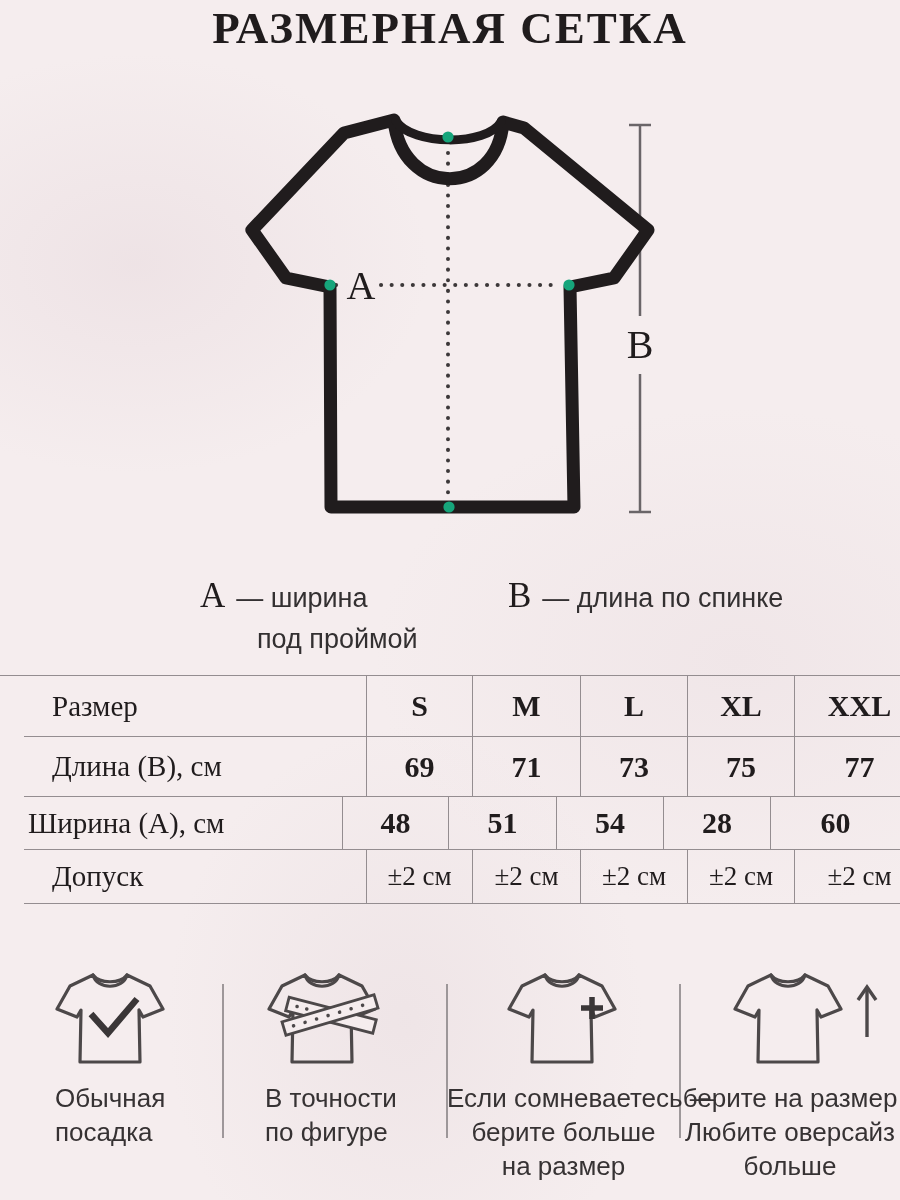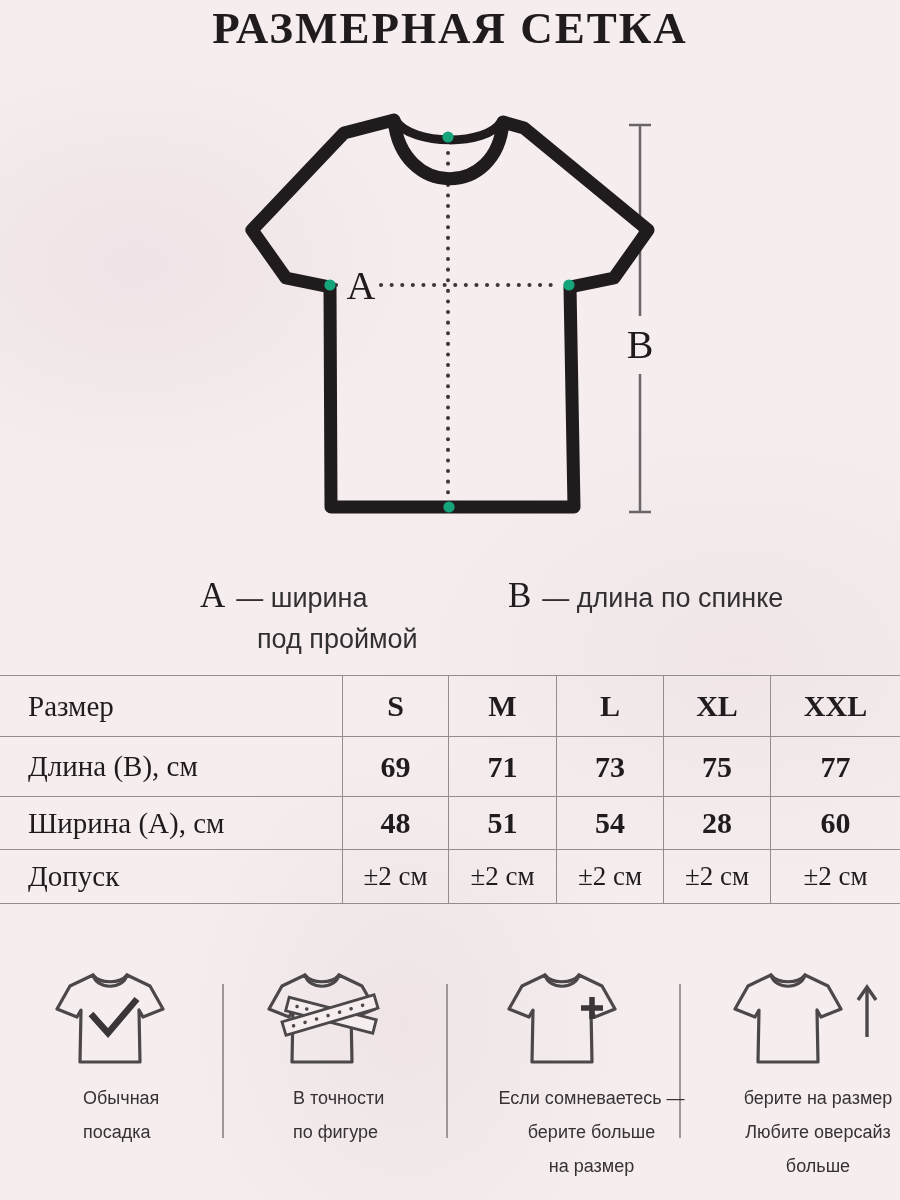--- a/index.html
+++ b/index.html
@@ -49,21 +49,21 @@
   .legend-line1{display:flex;align-items:baseline;}
   .legend-letter{font-family:"Liberation Serif",serif;font-size:35px;}
   .legend-text{font-family:"Liberation Sans",sans-serif;font-size:27px;color:#333031;margin-left:11px;}
   .legend-line2{font-family:"Liberation Sans",sans-serif;font-size:27px;color:#333031;margin-left:57px;margin-top:8px;}
   
   .size-table{
     position:absolute;top:675px;left:0;width:900px;
     border-top:1.5px solid var(--table-border);
     font-family:"Liberation Serif",serif;color:var(--ink);
   }
-  .trow{display:flex;border-bottom:1.5px solid var(--table-border);}
+  .trow{display:flex;border-bottom:1.5px solid var(--table-border);margin-left:24px;}
   .trow.r-head{height:61px;}
   .trow.r1{height:60px;}
   .trow.r2{height:53px;justify-content:flex-end;}
   .trow.r3{height:54px;}
   .tcell{flex:none;display:flex;align-items:center;justify-content:center;border-right:1.5px solid var(--table-border);}
   .tcell:last-child{border-right:none;}
   .tcell.c0{width:343px;justify-content:flex-start;padding-left:28px;font-size:29px;}
   .tcell.c1{width:106px;}
   .tcell.c2{width:108px;}
   .tcell.c3{width:107px;}
@@ -74,21 +74,21 @@
   
   .tips svg{position:absolute;overflow:visible;}
   .tee{stroke:var(--icon-stroke);stroke-width:3.2;fill:none;stroke-linejoin:round;stroke-linecap:round;}
   .mark{stroke:var(--icon-mark);fill:none;stroke-linecap:butt;}
   .check{stroke-width:6.5;}
   .plus{stroke-width:5.5;}
   .arrow{stroke:var(--icon-stroke);stroke-width:3.4;fill:none;stroke-linejoin:miter;}
   .band{fill:var(--background);stroke:var(--icon-stroke);stroke-width:2.8;}
   .band-dot{fill:var(--icon-stroke);stroke:none;}
   .tip-divider{position:absolute;top:984px;width:2px;height:154px;background:#8e888b;opacity:.85;}
-  .tip-caption{position:absolute;top:1081px;color:var(--caption);font-size:18px;line-height:34px;margin-left:28px;}
+  .tip-caption{position:absolute;top:1081px;color:var(--caption);font-size:26px;line-height:34px;}
   .tip-caption.center{text-align:center;}
   .tip-caption div{white-space:nowrap;}
   .cap1{left:55px;}
   .cap2{left:265px;}
   .cap3{left:447px;width:233px;}
   .cap4{left:680px;width:220px;}
 </style>
 </head>
 <body>
 

